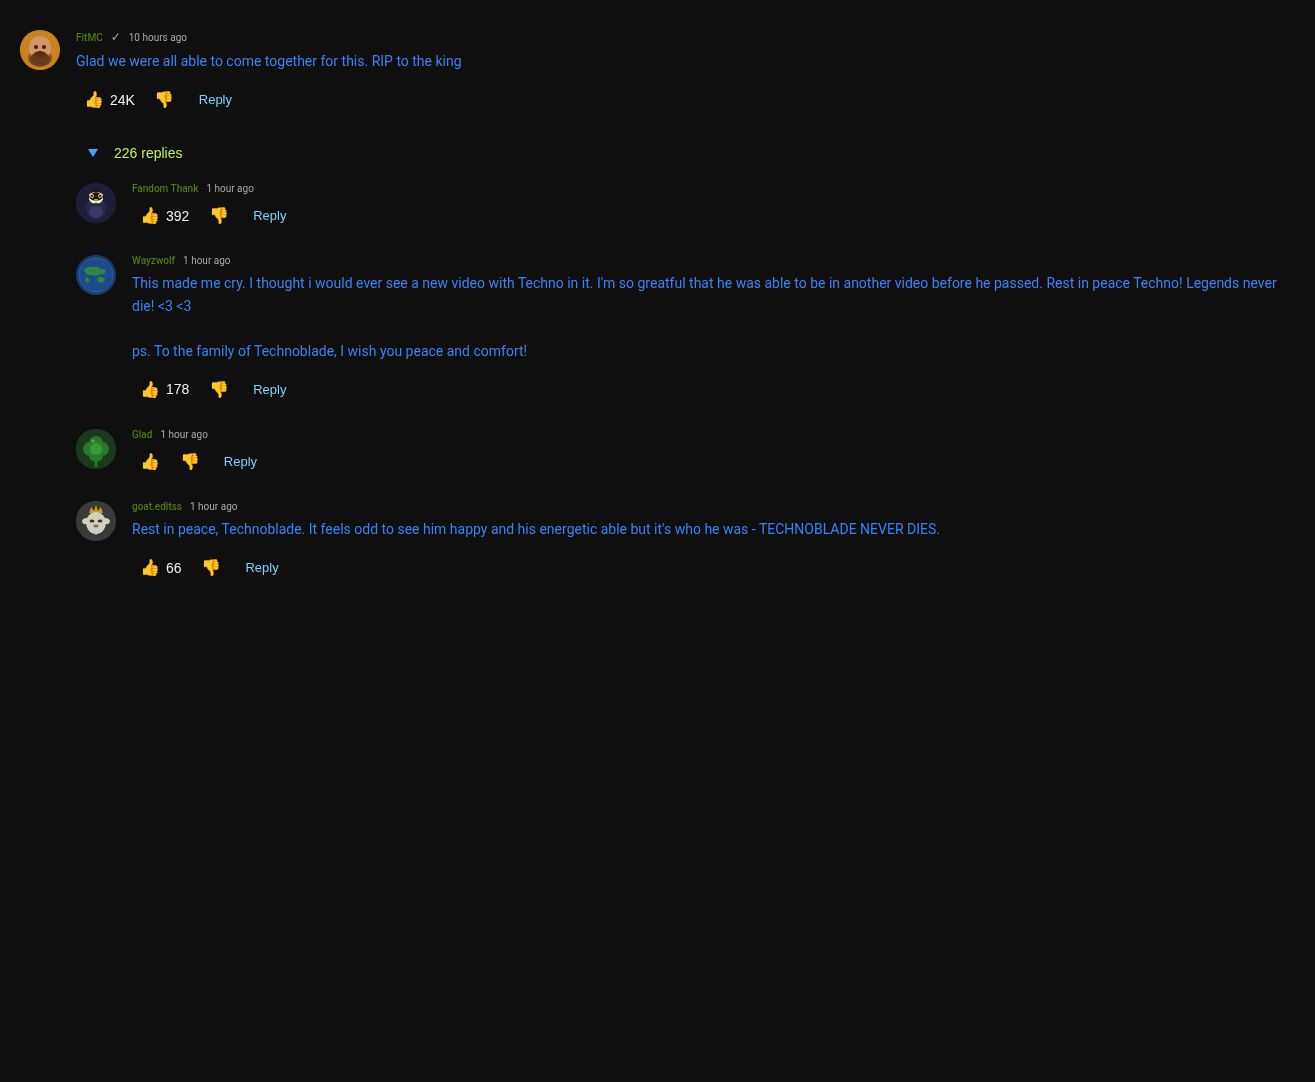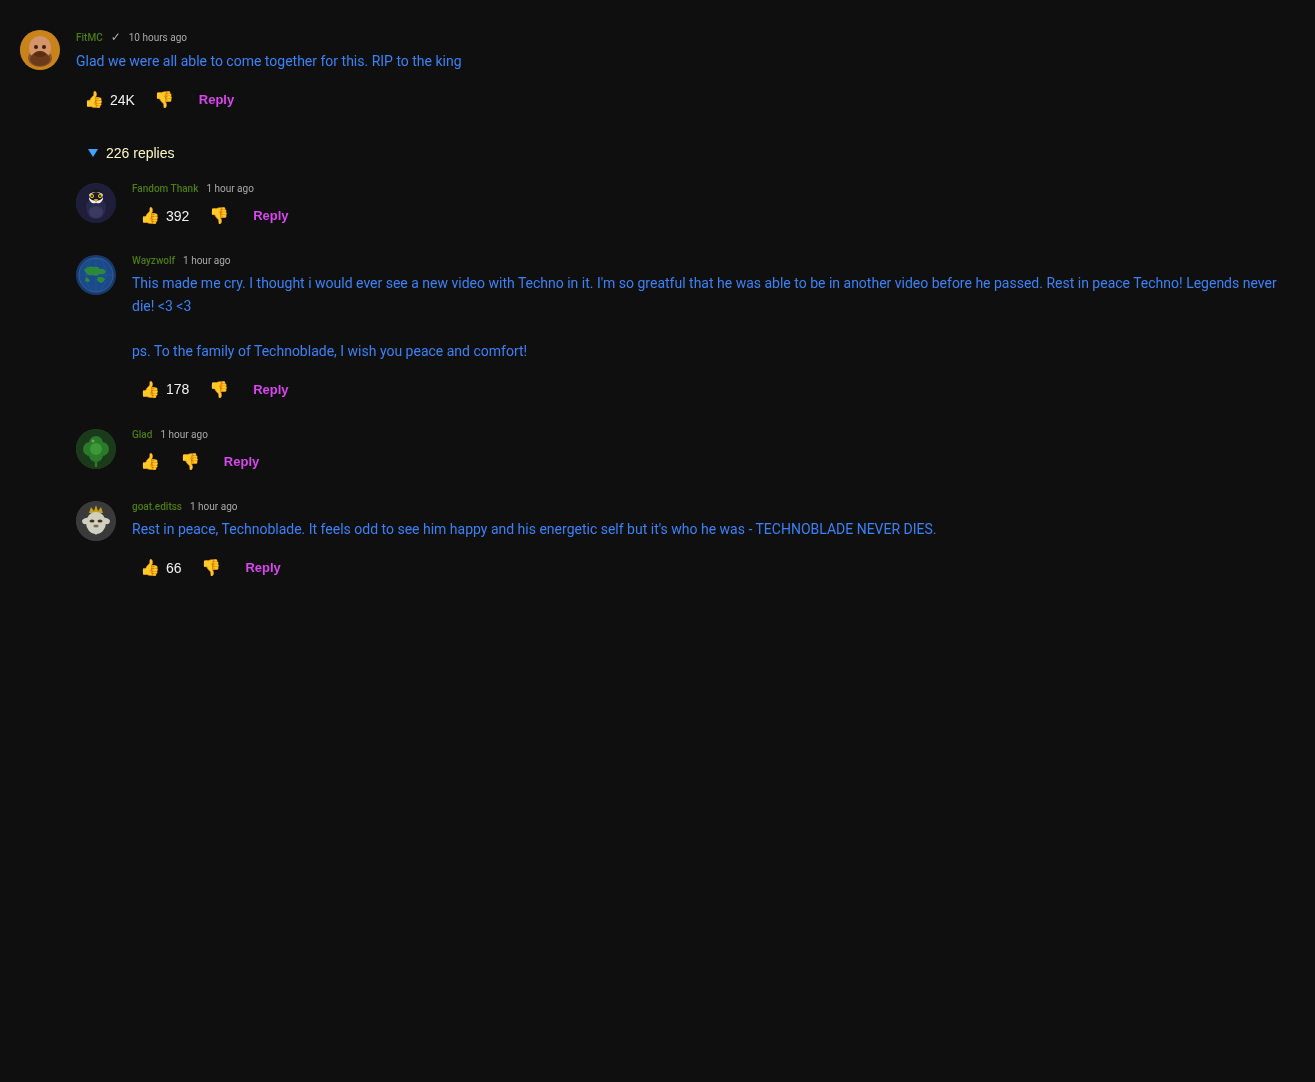--- a/index.html
+++ b/index.html
@@ -74,46 +74,46 @@
       border: none;
       color: #aaa;
       cursor: pointer;
       padding: 6px 8px;
       border-radius: 18px;
       font-size: 13px;
       transition: background 0.2s;
     }
 
     .action-btn.reply-btn {
-      color: #d946ef;
-      font-weight: 700;
+      color: #7dd3fc;
+      font-weight: 400;
       font-size: 13px;
       margin-left: 4px;
     }
 
     .like-count {
       font-size: 14px;
       color: #f1f1f1;
     }
 
     .thumb-icon {
       font-size: 16px;
     }
 
     .replies-toggle {
       display: flex;
       align-items: center;
-      gap: 8px;
+      gap: 16px;
       margin-top: 8px;
       margin-bottom: 16px;
       margin-left: 56px;
       cursor: pointer;
       background: none;
       border: none;
-      color: #fef9c3;
+      color: #bef264;
       font-size: 14px;
       font-weight: 500;
       padding: 6px 12px;
       border-radius: 18px;
     }
 
     .chevron-down {
       width: 0;
       height: 0;
       border-left: 5px solid transparent;
@@ -351,21 +351,21 @@
         <circle cx="21" cy="25" r="1" fill="#6a5040"></circle>
 
         <path d="M17 30 Q20 35 23 30 Q21 33 20 34 Q19 33 17 30Z" fill="#d0d0c0"></path>
       </svg>
     </div>
     <div class="comment-body">
       <div class="comment-header">
         <span class="author-name">goat.editss</span>
         <span class="timestamp">1 hour ago</span>
       </div>
-      <div class="comment-text">Rest in peace, Technoblade. It feels odd to see him happy and his energetic self but it's who he was - TECHNOBLADE NEVER DIES.</div>
+      <div class="comment-text">Rest in peace, Technoblade. It feels odd to see him happy and his energetic able but it's who he was - TECHNOBLADE NEVER DIES.</div>
       <div class="comment-actions">
         <button class="action-btn">
           <span class="thumb-icon">👍</span>
           <span class="like-count">66</span>
         </button>
         <button class="action-btn">
           <span class="thumb-icon">👎</span>
         </button>
         <button class="action-btn reply-btn">Reply</button>
       </div>

